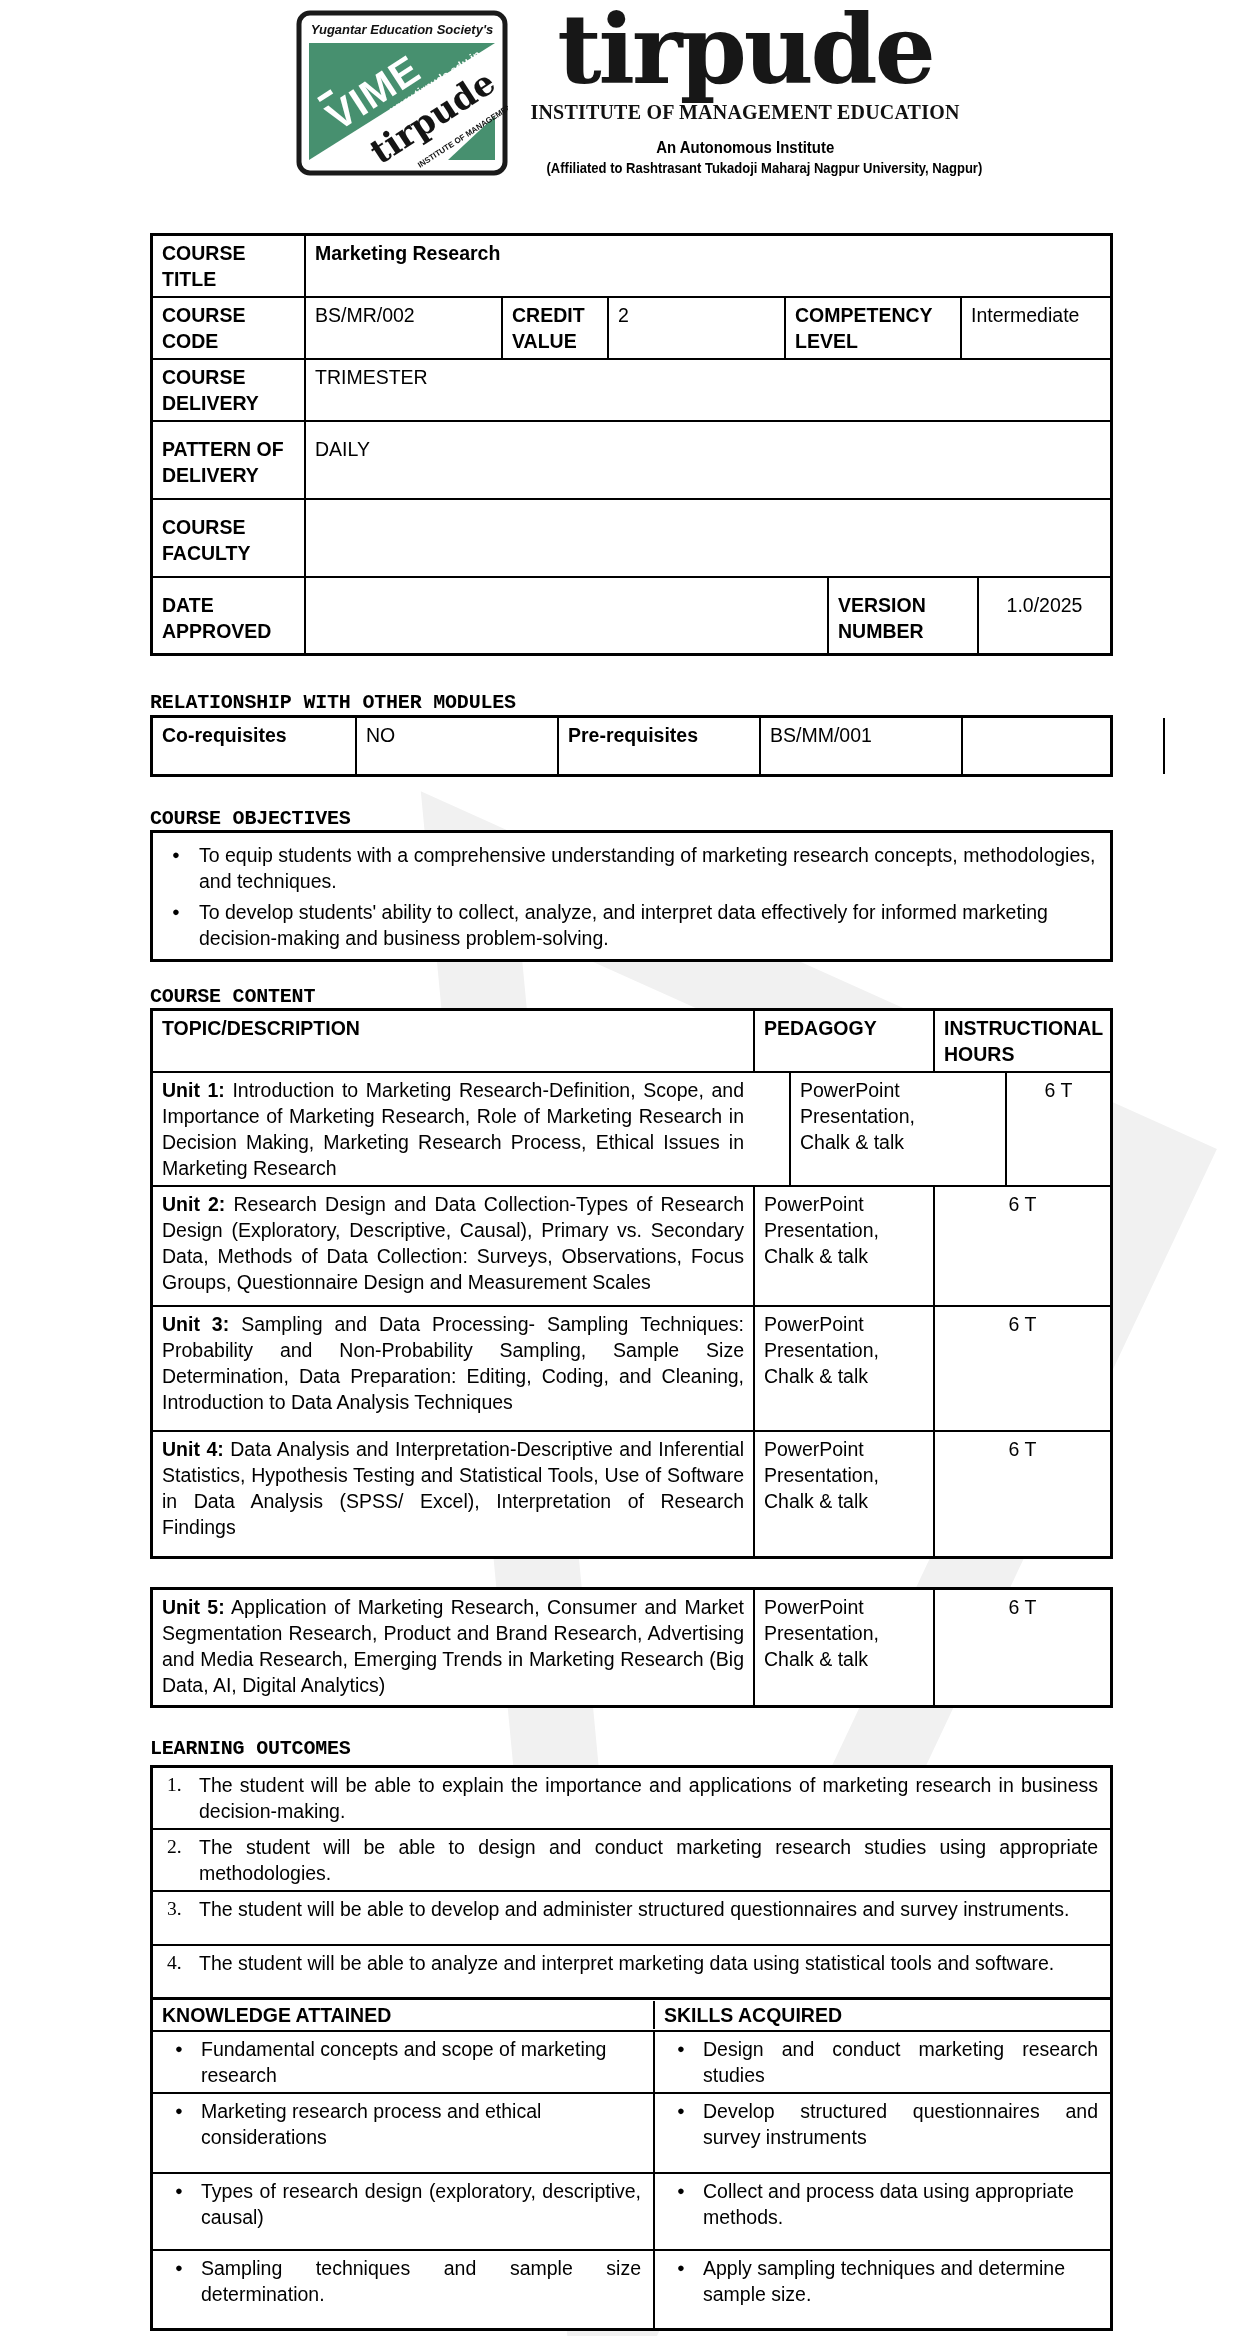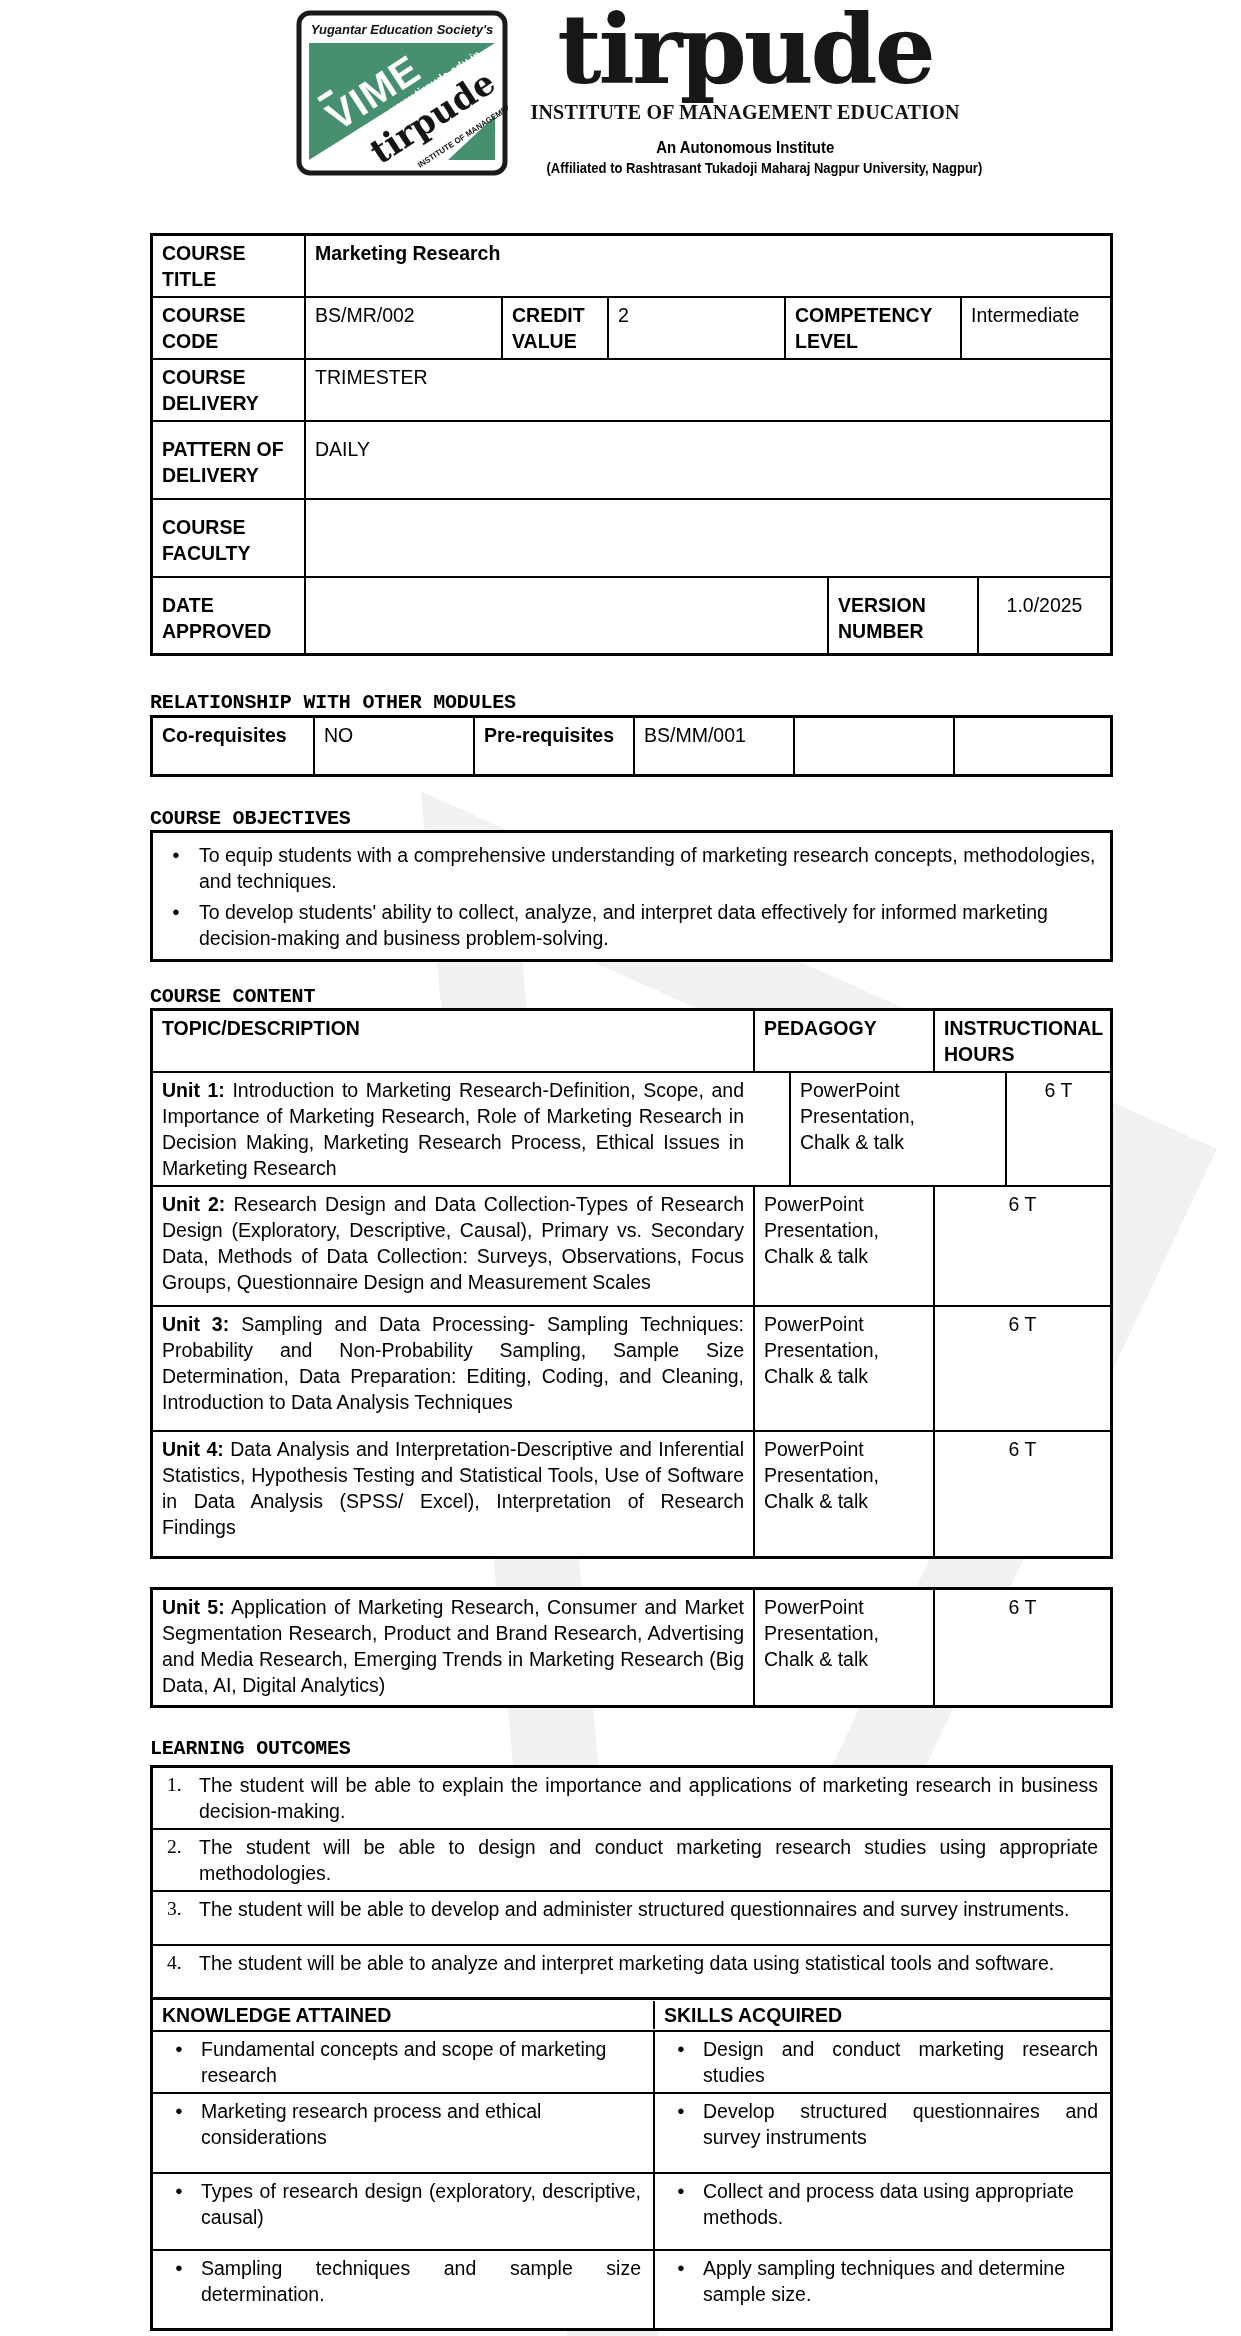--- a/index.html
+++ b/index.html
@@ -43,21 +43,21 @@
   
   .w-label { width:151px; flex:none; }
   .w-code  { width:197px; flex:none; }
   .w-cred  { width:106px; flex:none; }
   .w-two   { width:177px; flex:none; }
   .w-comp  { width:176px; flex:none; }
   .w-date-blank { width:523px; flex:none; }
   .w-ver   { width:150px; flex:none; }
   .grow { flex:1 1 auto; }
   .h53{min-height:53px;} .h55{min-height:55px;} .h78{min-height:78px;} .h77{min-height:77px;}
-  .h56{min-height:56px;}
+  .h56{min-height:56px;gap:42px;}
   
   .w-sixth { width:160px; flex:none; }
   
   .obj-box { min-height:123px; }
   .li { display:flex; }
   .li .bullet { width:46px; flex:none; text-align:center; font-size:13px; line-height:26px; }
   .li .li-text { flex:1 1 auto; padding-right:10px; }
   .obj-box .li { margin-top:5px; }
   
   .w-topic { width:600px; flex:none; }

